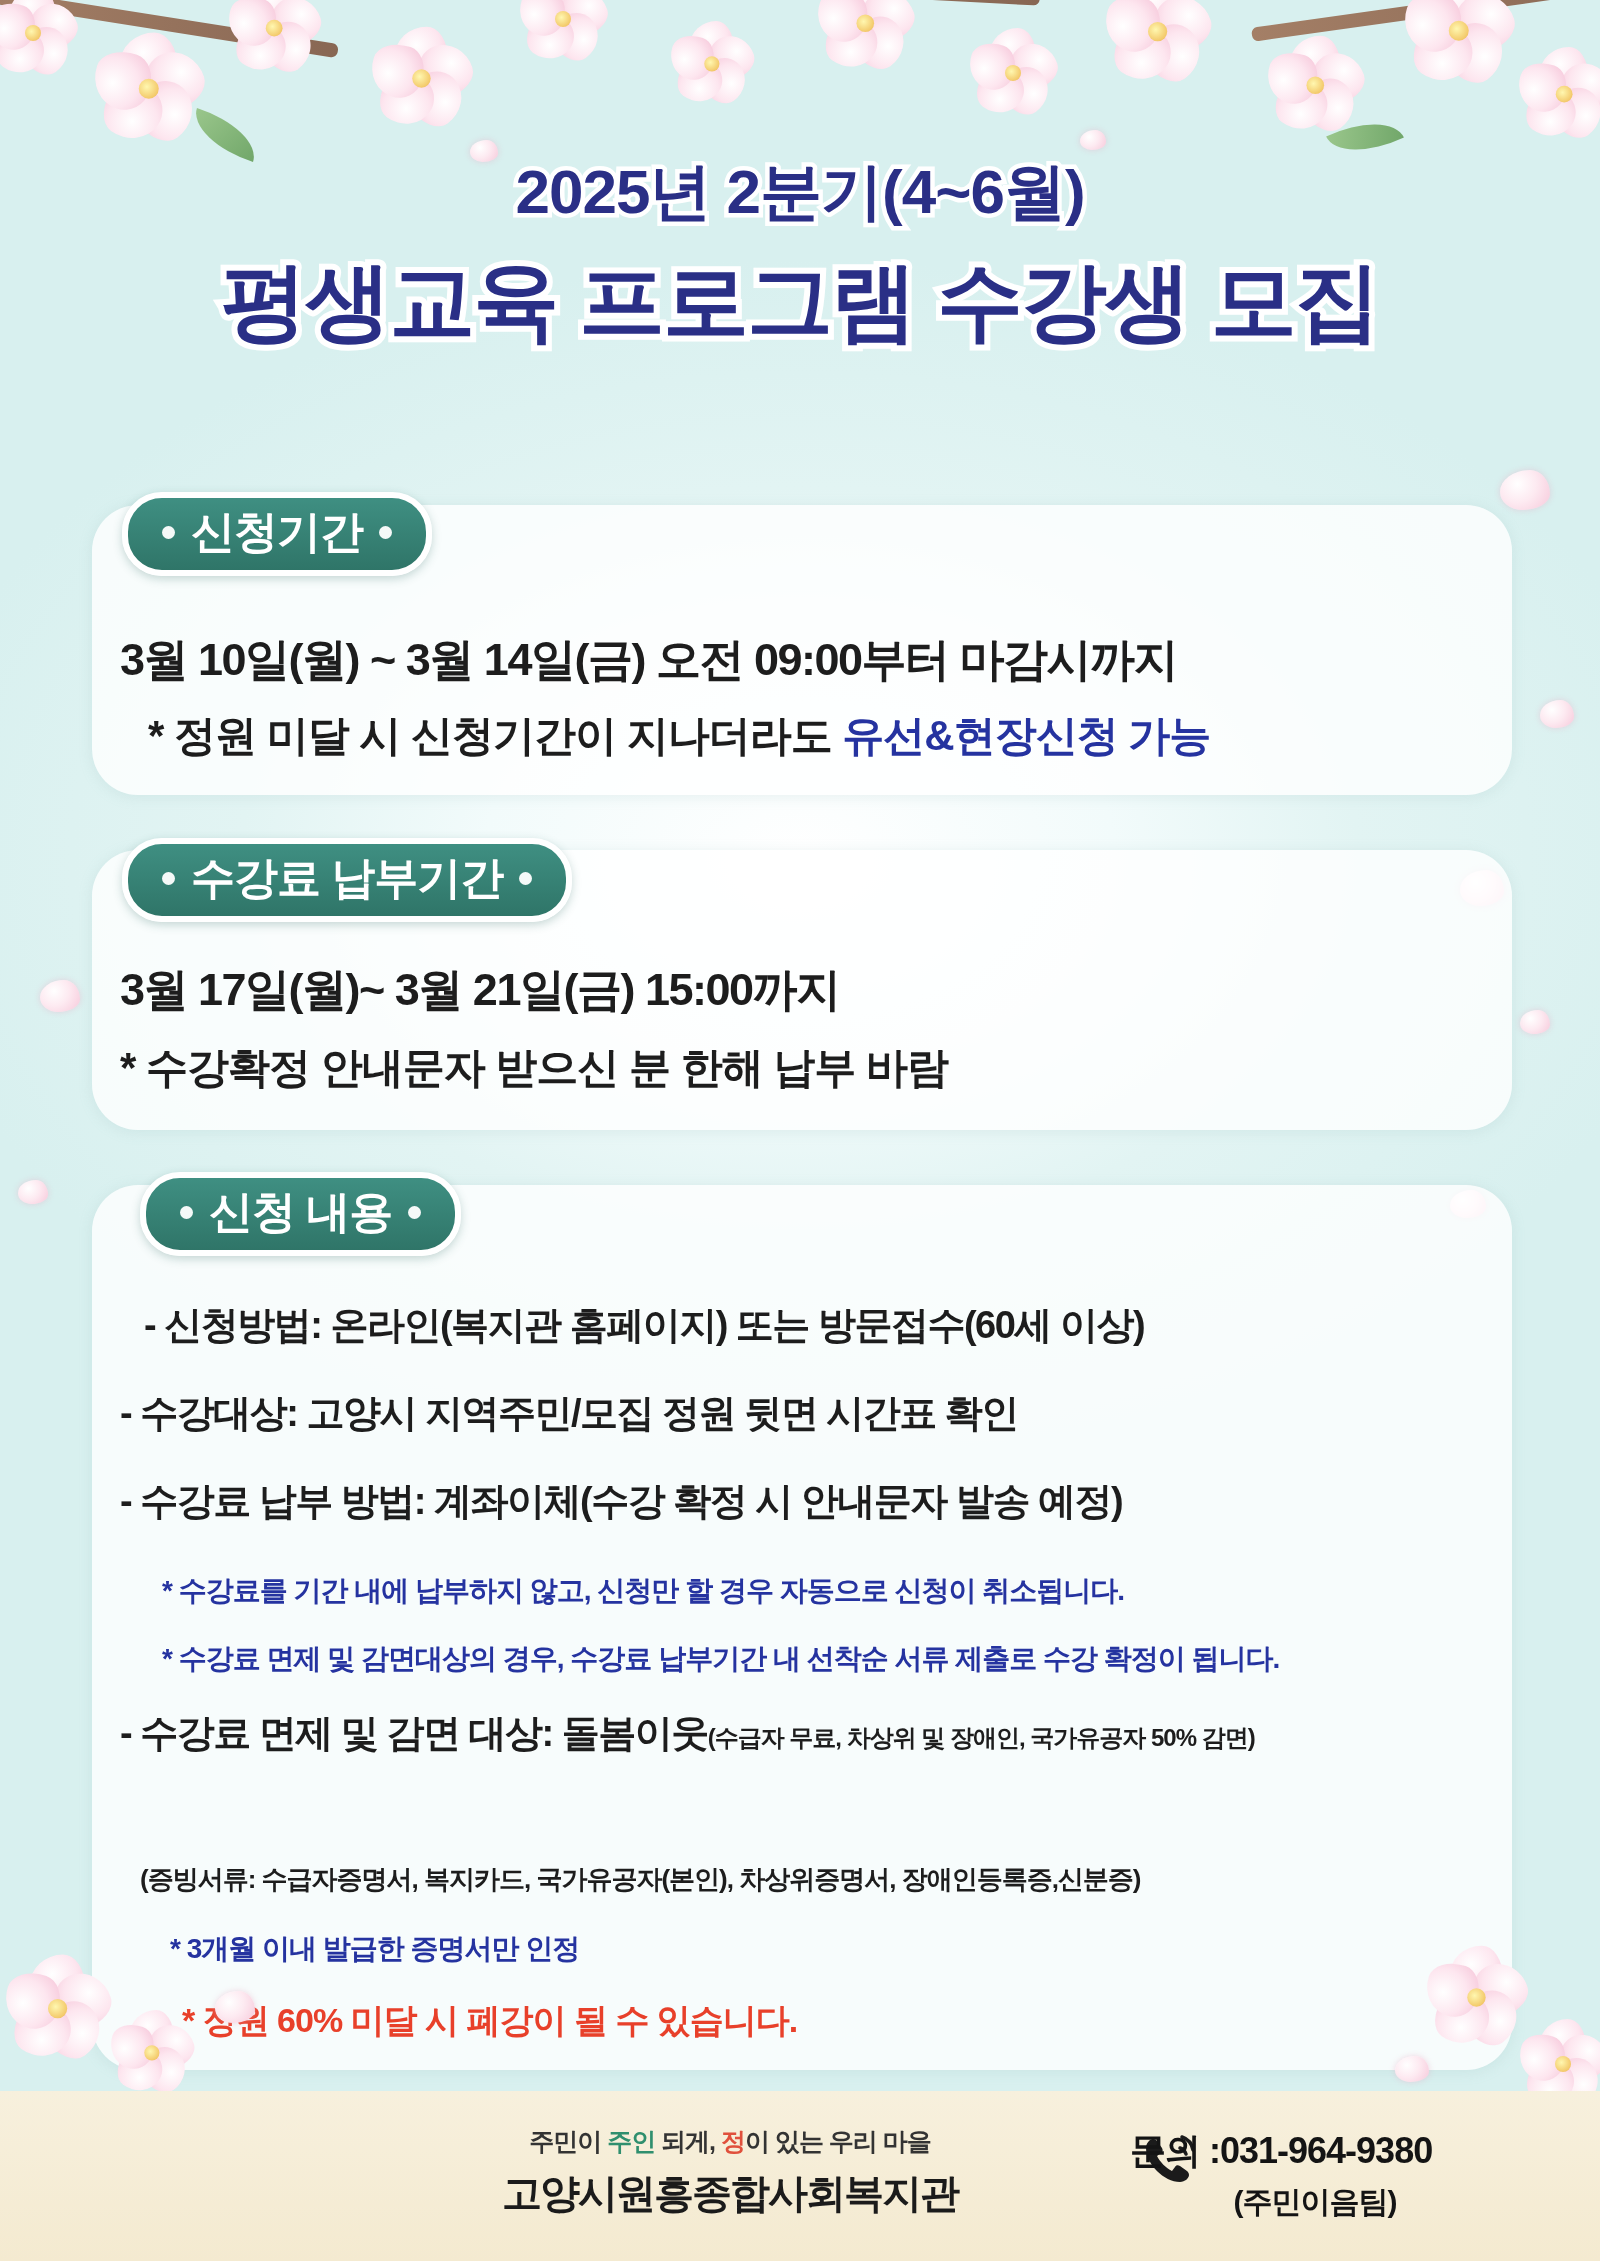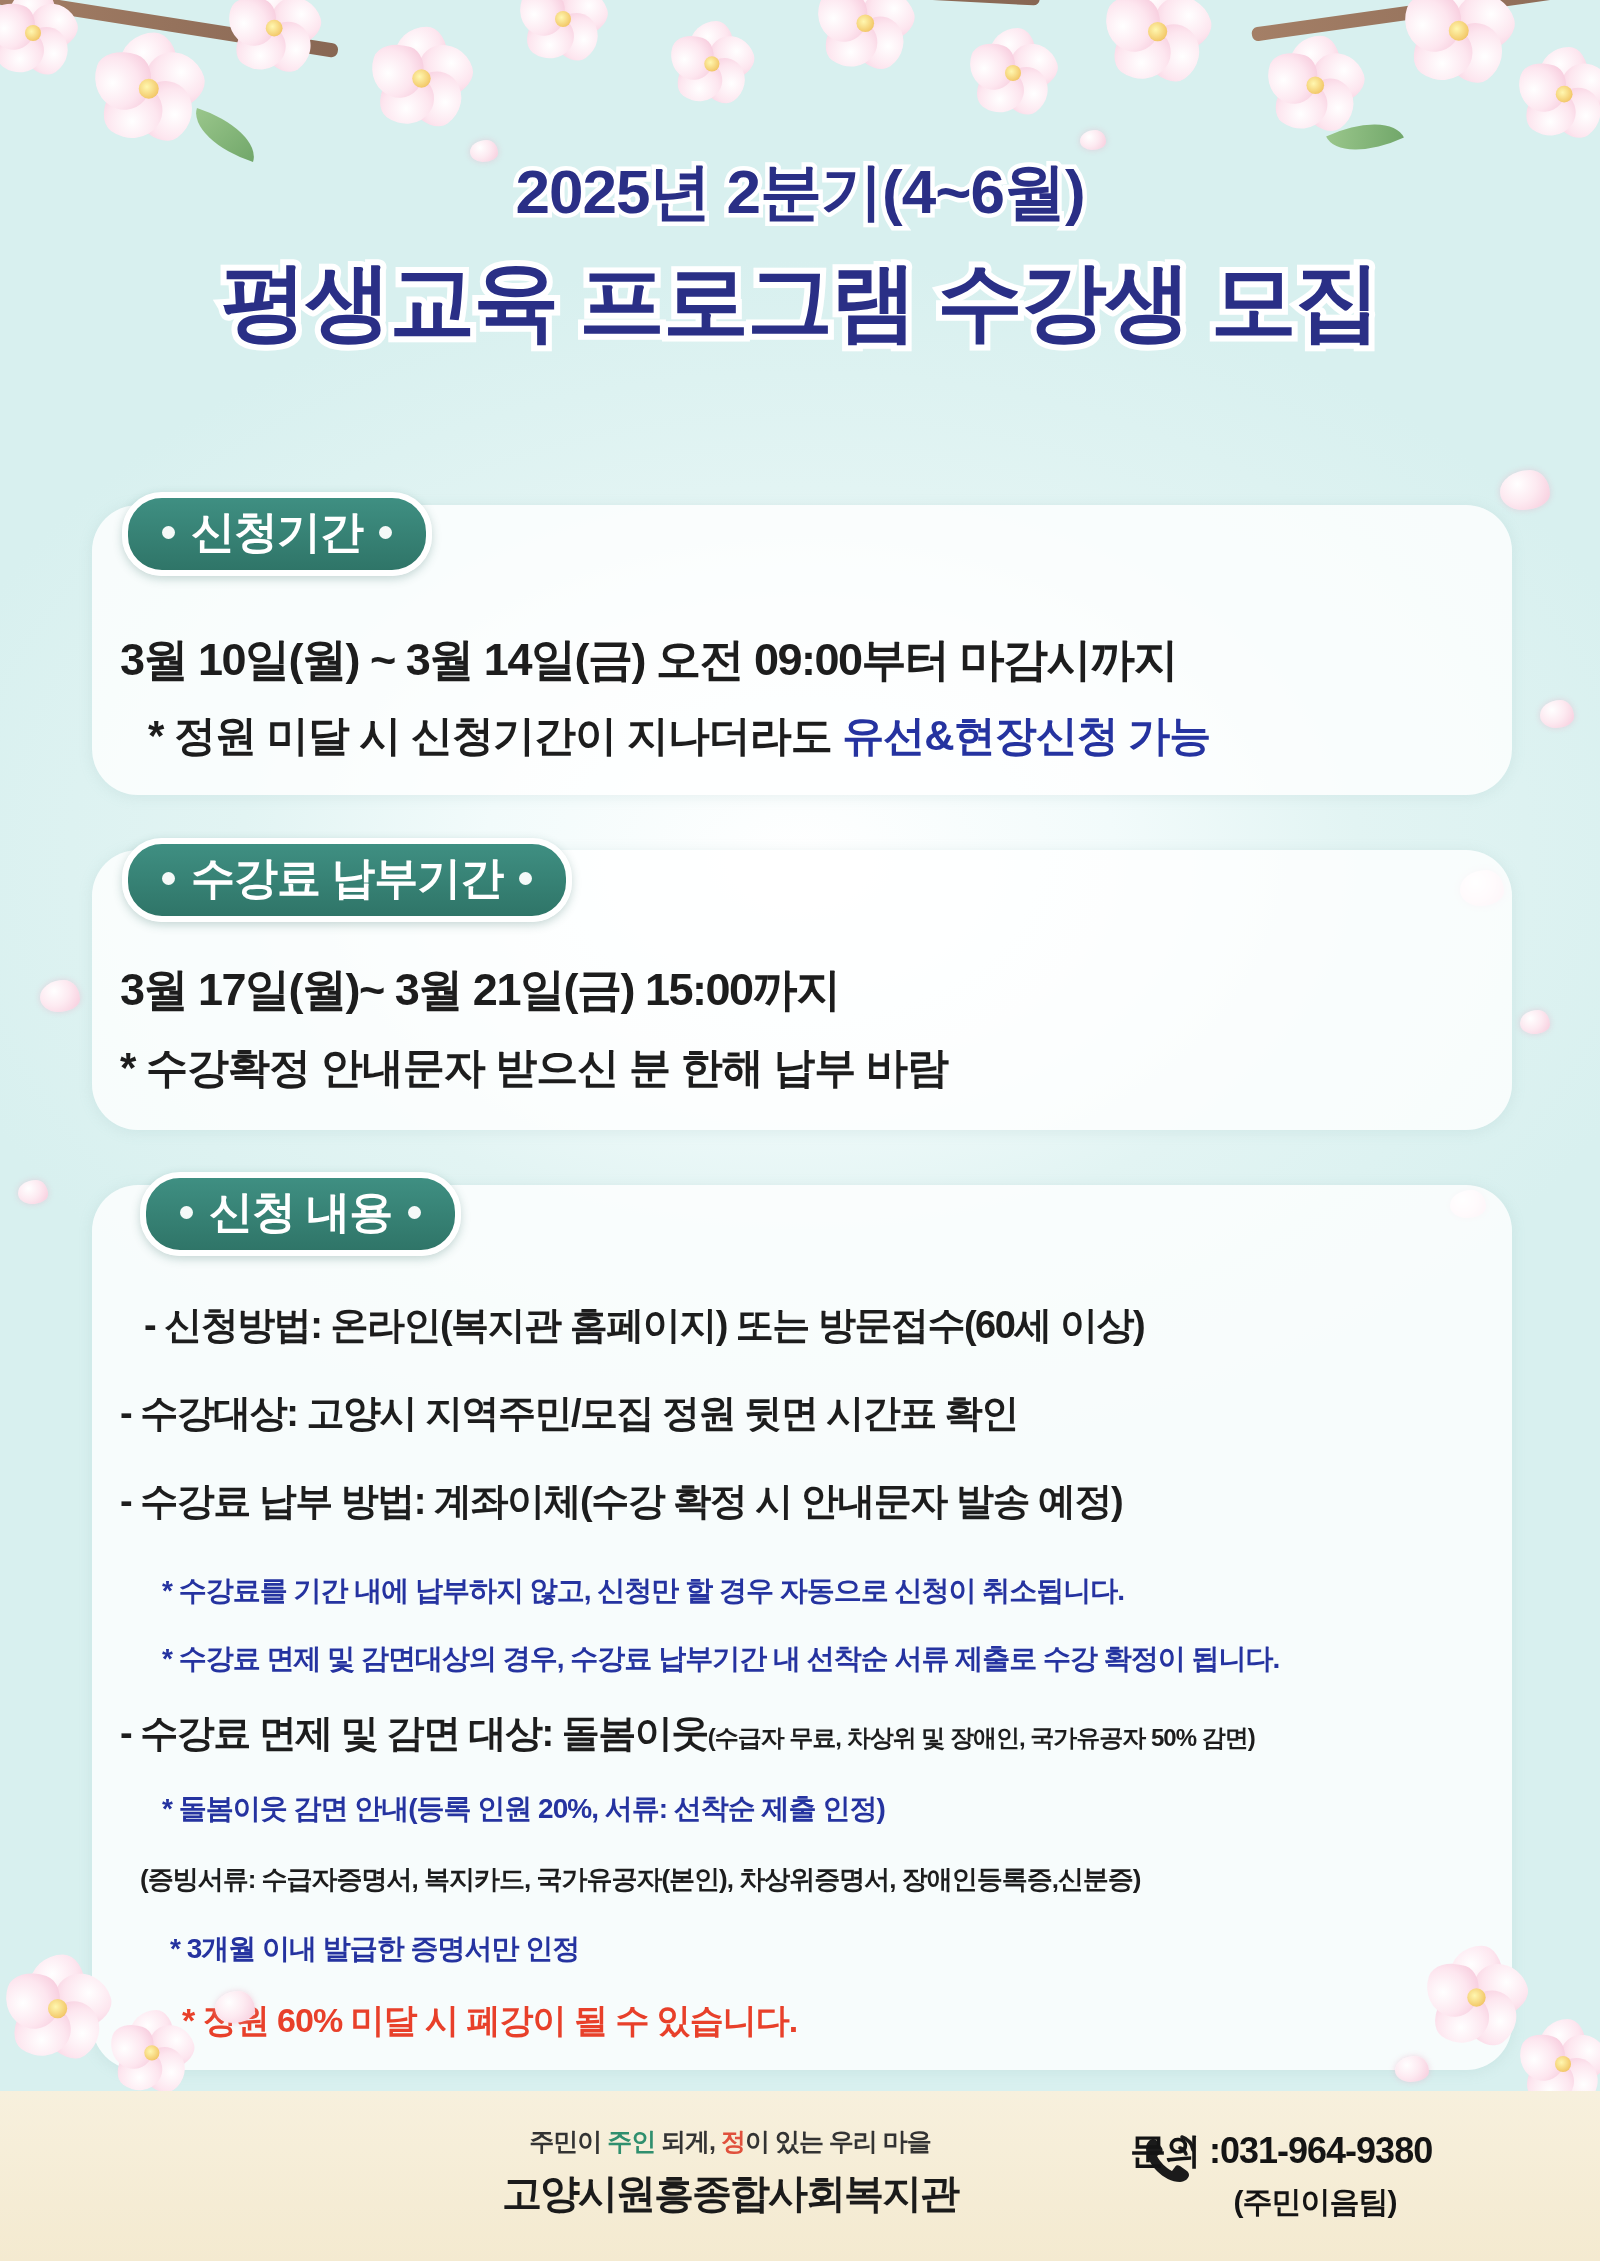--- a/index.html
+++ b/index.html
@@ -305,21 +305,20 @@
   <div class="line body-line t-dark" style="left:120px; top:1476px;">- 수강료 납부 방법: 계좌이체(수강 확정 시 안내문자 발송 예정)</div>
 
   <div class="line note-line t-blue" style="left:162px; top:1572px;">* 수강료를 기간 내에 납부하지 않고, 신청만 할 경우 자동으로 신청이 취소됩니다.</div>
 
   <div class="line note-line t-blue" style="left:162px; top:1640px;">* 수강료 면제 및 감면대상의 경우, 수강료 납부기간 내 선착순 서류 제출로 수강 확정이 됩니다.</div>
 
   <div class="line t-dark" style="left:120px; top:1708px;">
     <span class="body-line">- 수강료 면제 및 감면 대상: 돌봄이웃</span><span class="tiny-line">(수급자 무료, 차상위 및 장애인, 국가유공자 50% 감면)</span>
   </div>
 
-  <div class="line note-line t-blue" style="left:162px; top:1790px;">* 돌봄이웃 감면 안내(등록 인원 20%, 서류: 선착순 제출 인정)</div>
 
   <div class="line small-line t-dark" style="left:140px; top:1862px;">(증빙서류: 수급자증명서, 복지카드, 국가유공자(본인), 차상위증명서, 장애인등록증,신분증)</div>
 
   <div class="line note-line t-blue" style="left:170px; top:1930px;">* 3개월 이내 발급한 증명서만 인정</div>
 
   <div class="line big-red t-red" style="left:182px; top:1998px;">* 정원 60% 미달 시 폐강이 될 수 있습니다.</div>
 
   <div class="blossom-band-bottom">
     <div class="flower" style="left:30px; top:70px; transform:scale(1.2);">
       <i style="transform:translate(0,-22px);"></i>

